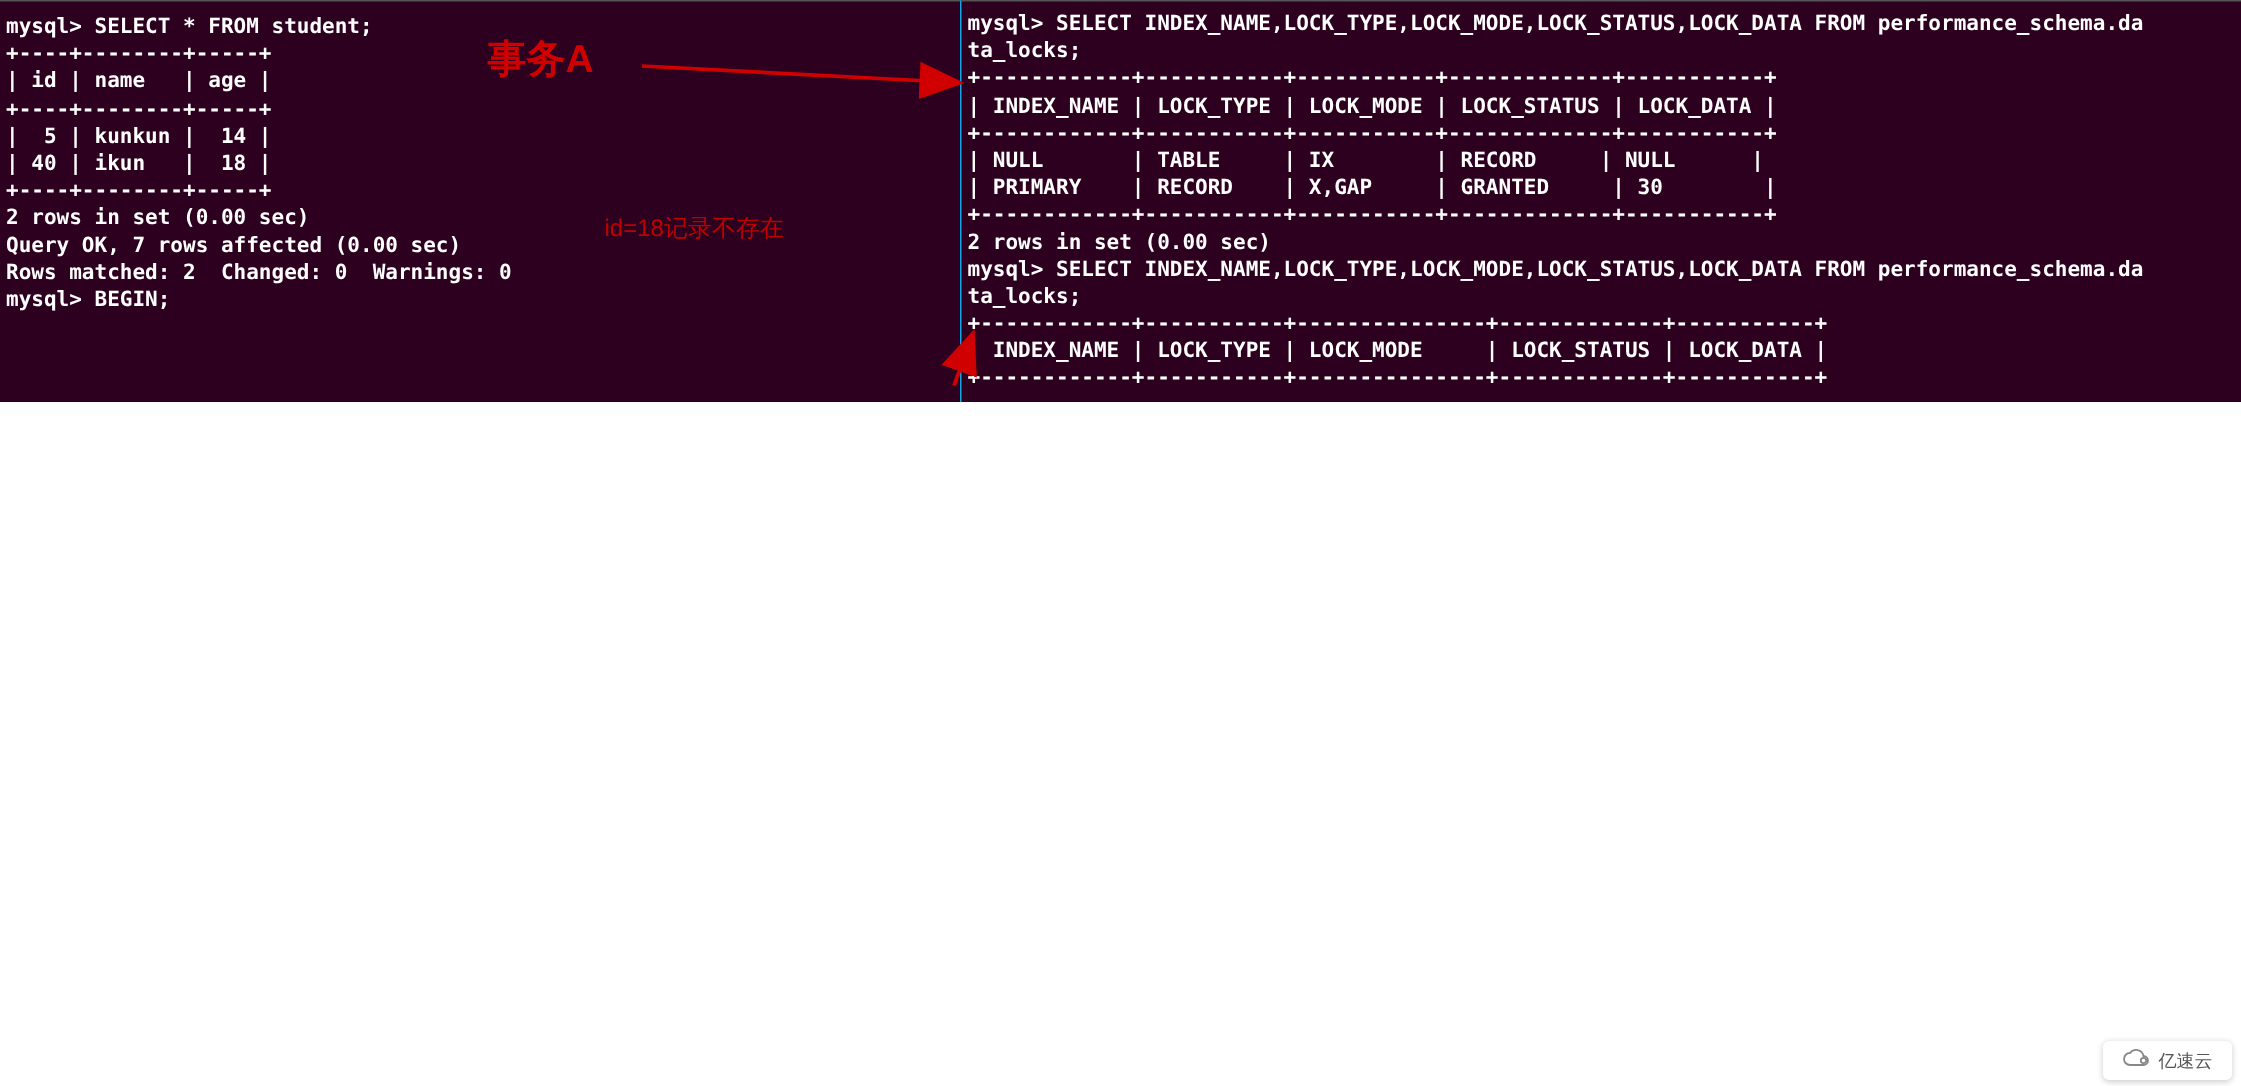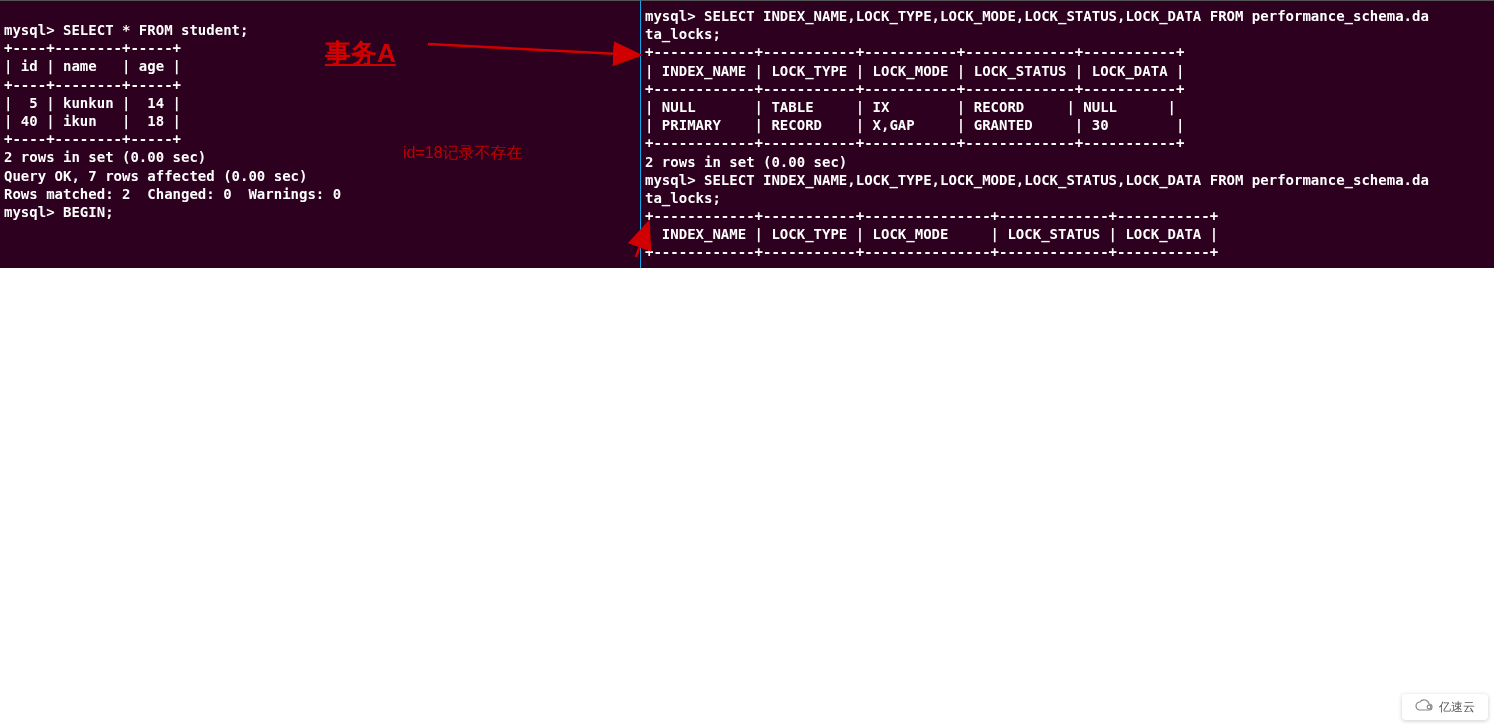--- a/index.html
+++ b/index.html
@@ -13,21 +13,21 @@
       overflow: hidden;
     }
     .terminals {
       display: flex;
       width: 1494px;
     }
     .terminal-left {
       width: 640px;
       background: #2c001e;
       color: #ffffff;
-      padding: 20px 4px;
+      padding: 8px 4px;
       line-height: 1.3;
       min-height: 258px;
       position: relative;
       border-top: 1px solid #555;
     }
     .terminal-right {
       flex: 1;
       background: #2c001e;
       color: #ffffff;
       padding: 6px 4px;
@@ -90,21 +90,21 @@
     <div class="line">|  5 | kunkun |  14 |</div>
     <div class="line">| 40 | ikun   |  18 |</div>
     <div class="line">+----+--------+-----+</div>
     <div class="line">2 rows in set (0.00 sec)</div>
     <div class="line"></div>
     <div class="line">Query OK, 7 rows affected (0.00 sec)</div>
     <div class="line">Rows matched: 2  Changed: 0  Warnings: 0</div>
     <div class="line"></div>
     <div class="line">mysql&gt; BEGIN;</div>
 
-    <div class="annotation-label" style="left:325px; top:36px;text-decoration:underline;">事务A</div>
+    <div class="annotation-label" style="left:325px; top:22px;">事务A</div>
 
     <div class="annotation-small" style="left:403px; top:142px;">id=18记录不存在</div>
   </div>
 
   <div class="terminal-right">
     <div class="line">mysql&gt; SELECT INDEX_NAME,LOCK_TYPE,LOCK_MODE,LOCK_STATUS,LOCK_DATA FROM performance_schema.da</div>
     <div class="line">ta_locks;</div>
     <div class="line">+------------+-----------+-----------+-------------+-----------+</div>
     <div class="line">| INDEX_NAME | LOCK_TYPE | LOCK_MODE | LOCK_STATUS | LOCK_DATA |</div>
     <div class="line">+------------+-----------+-----------+-------------+-----------+</div>

